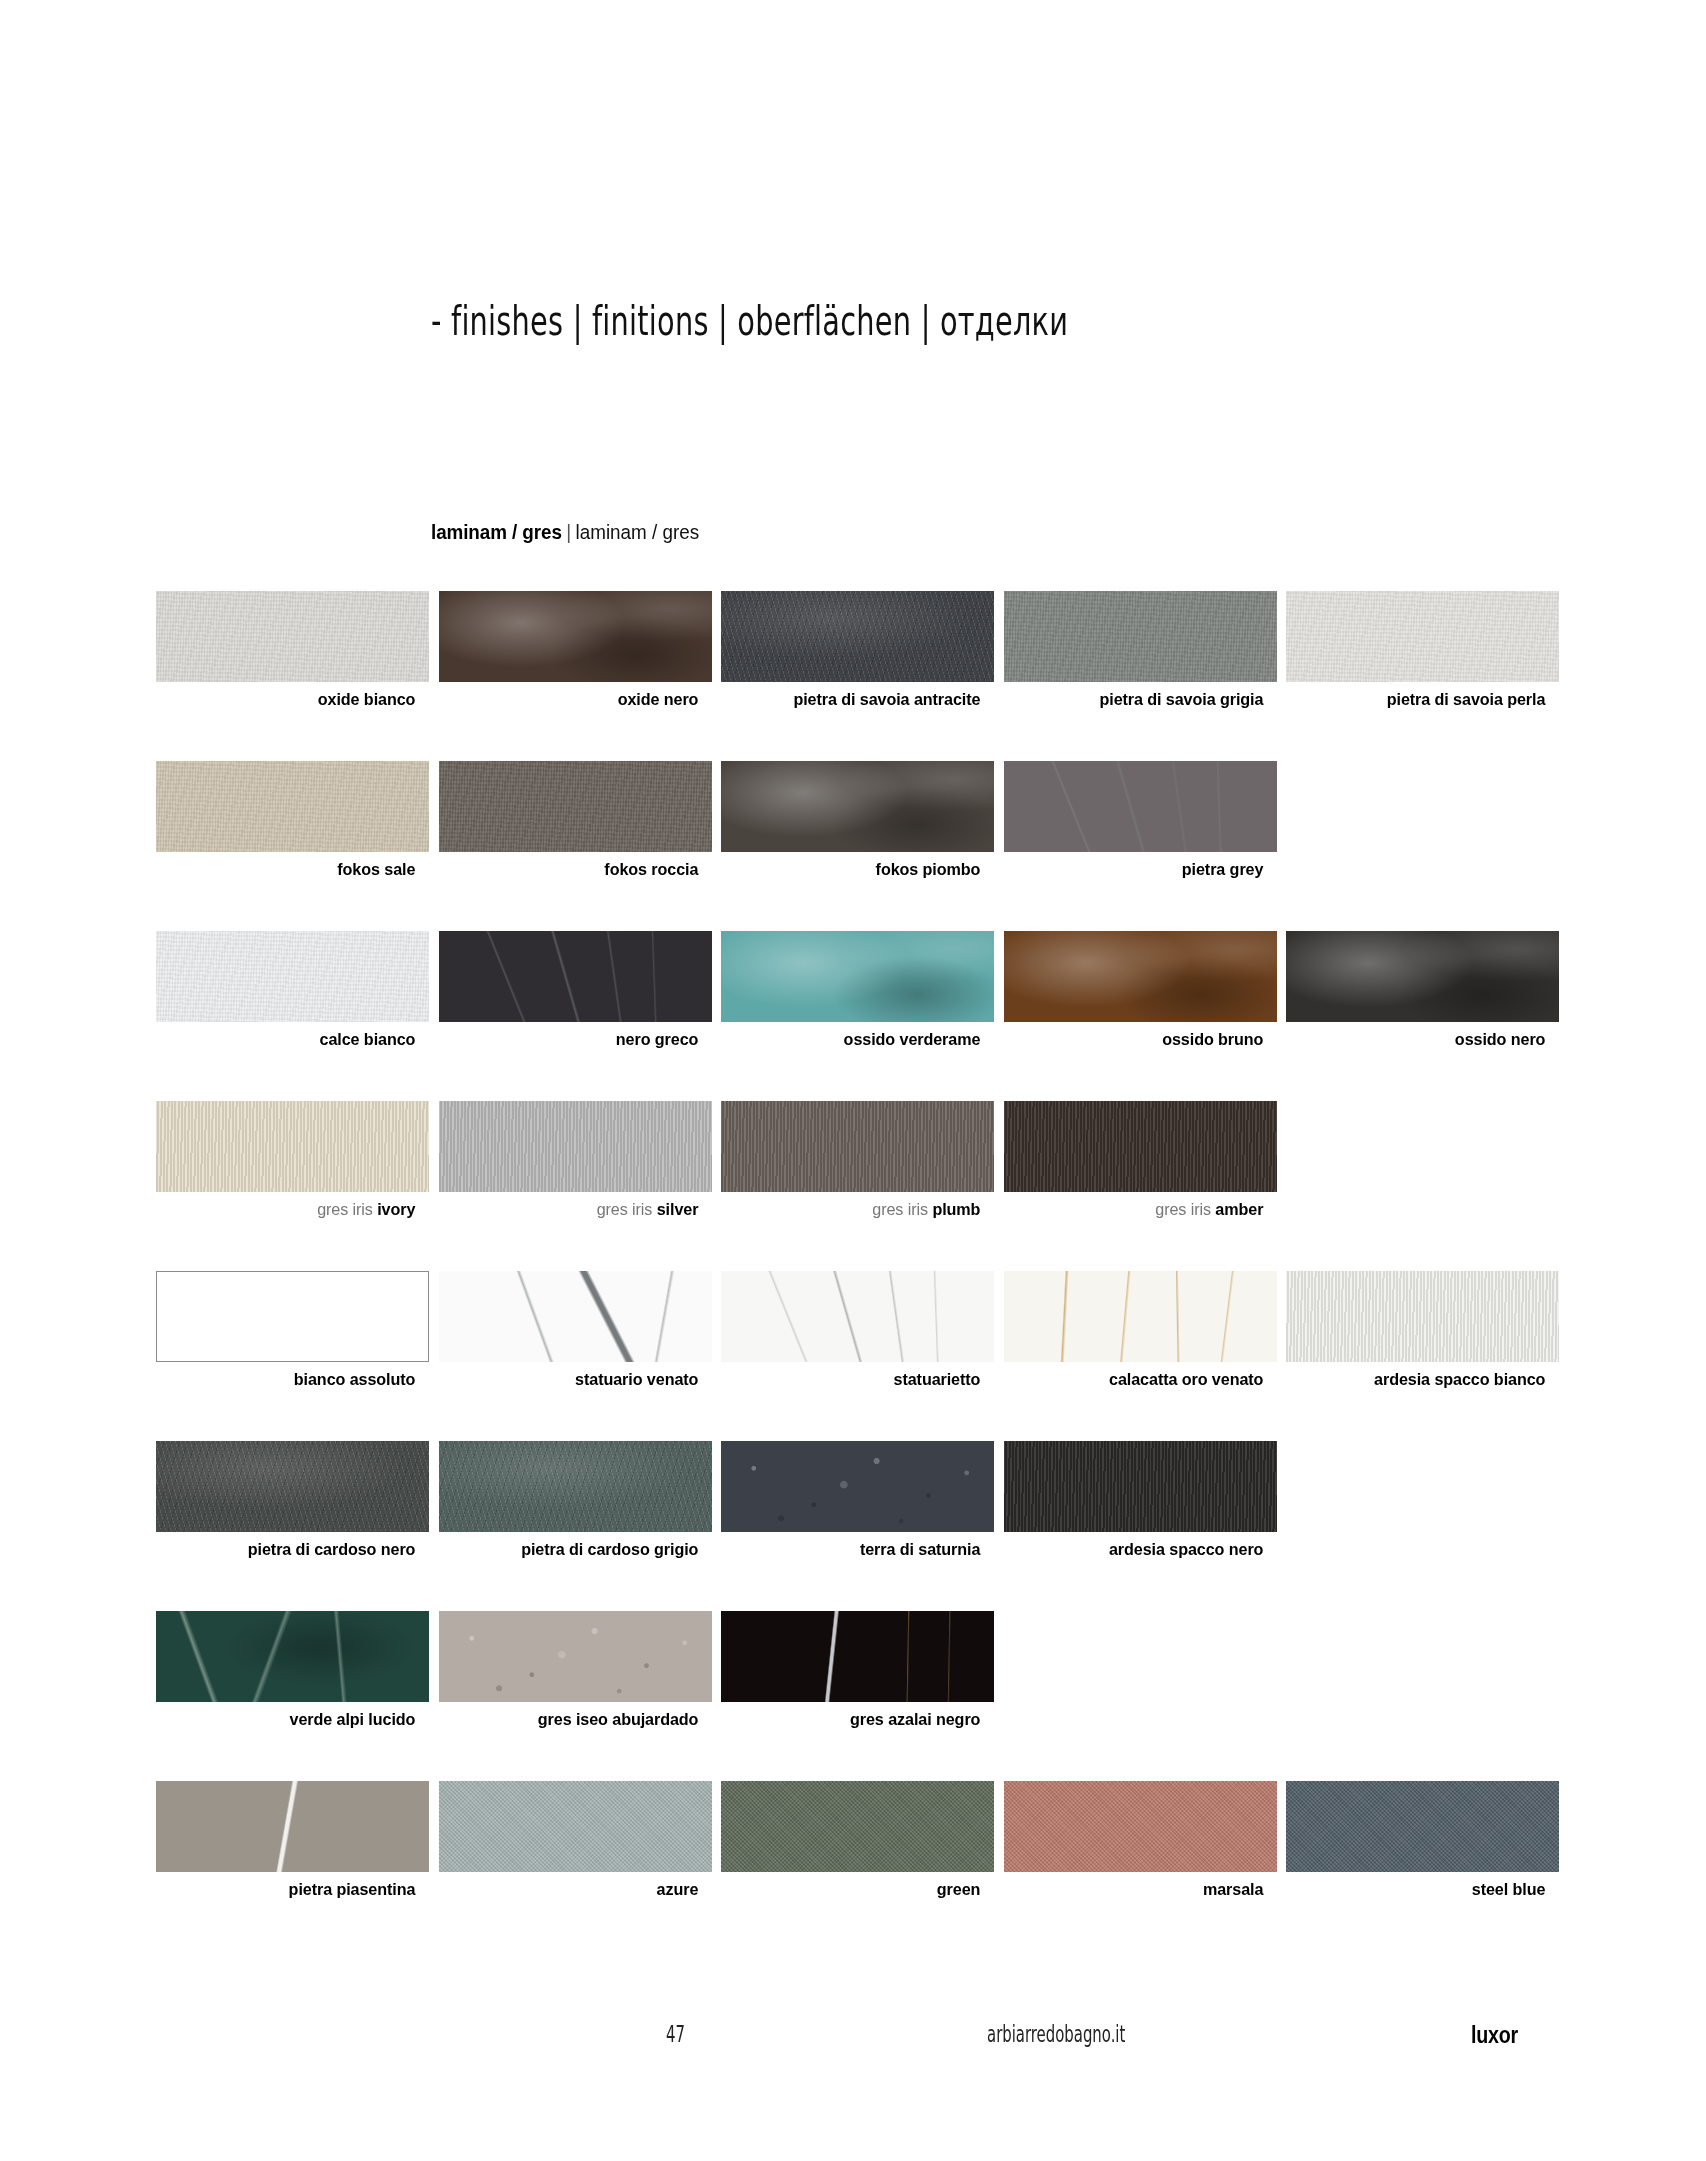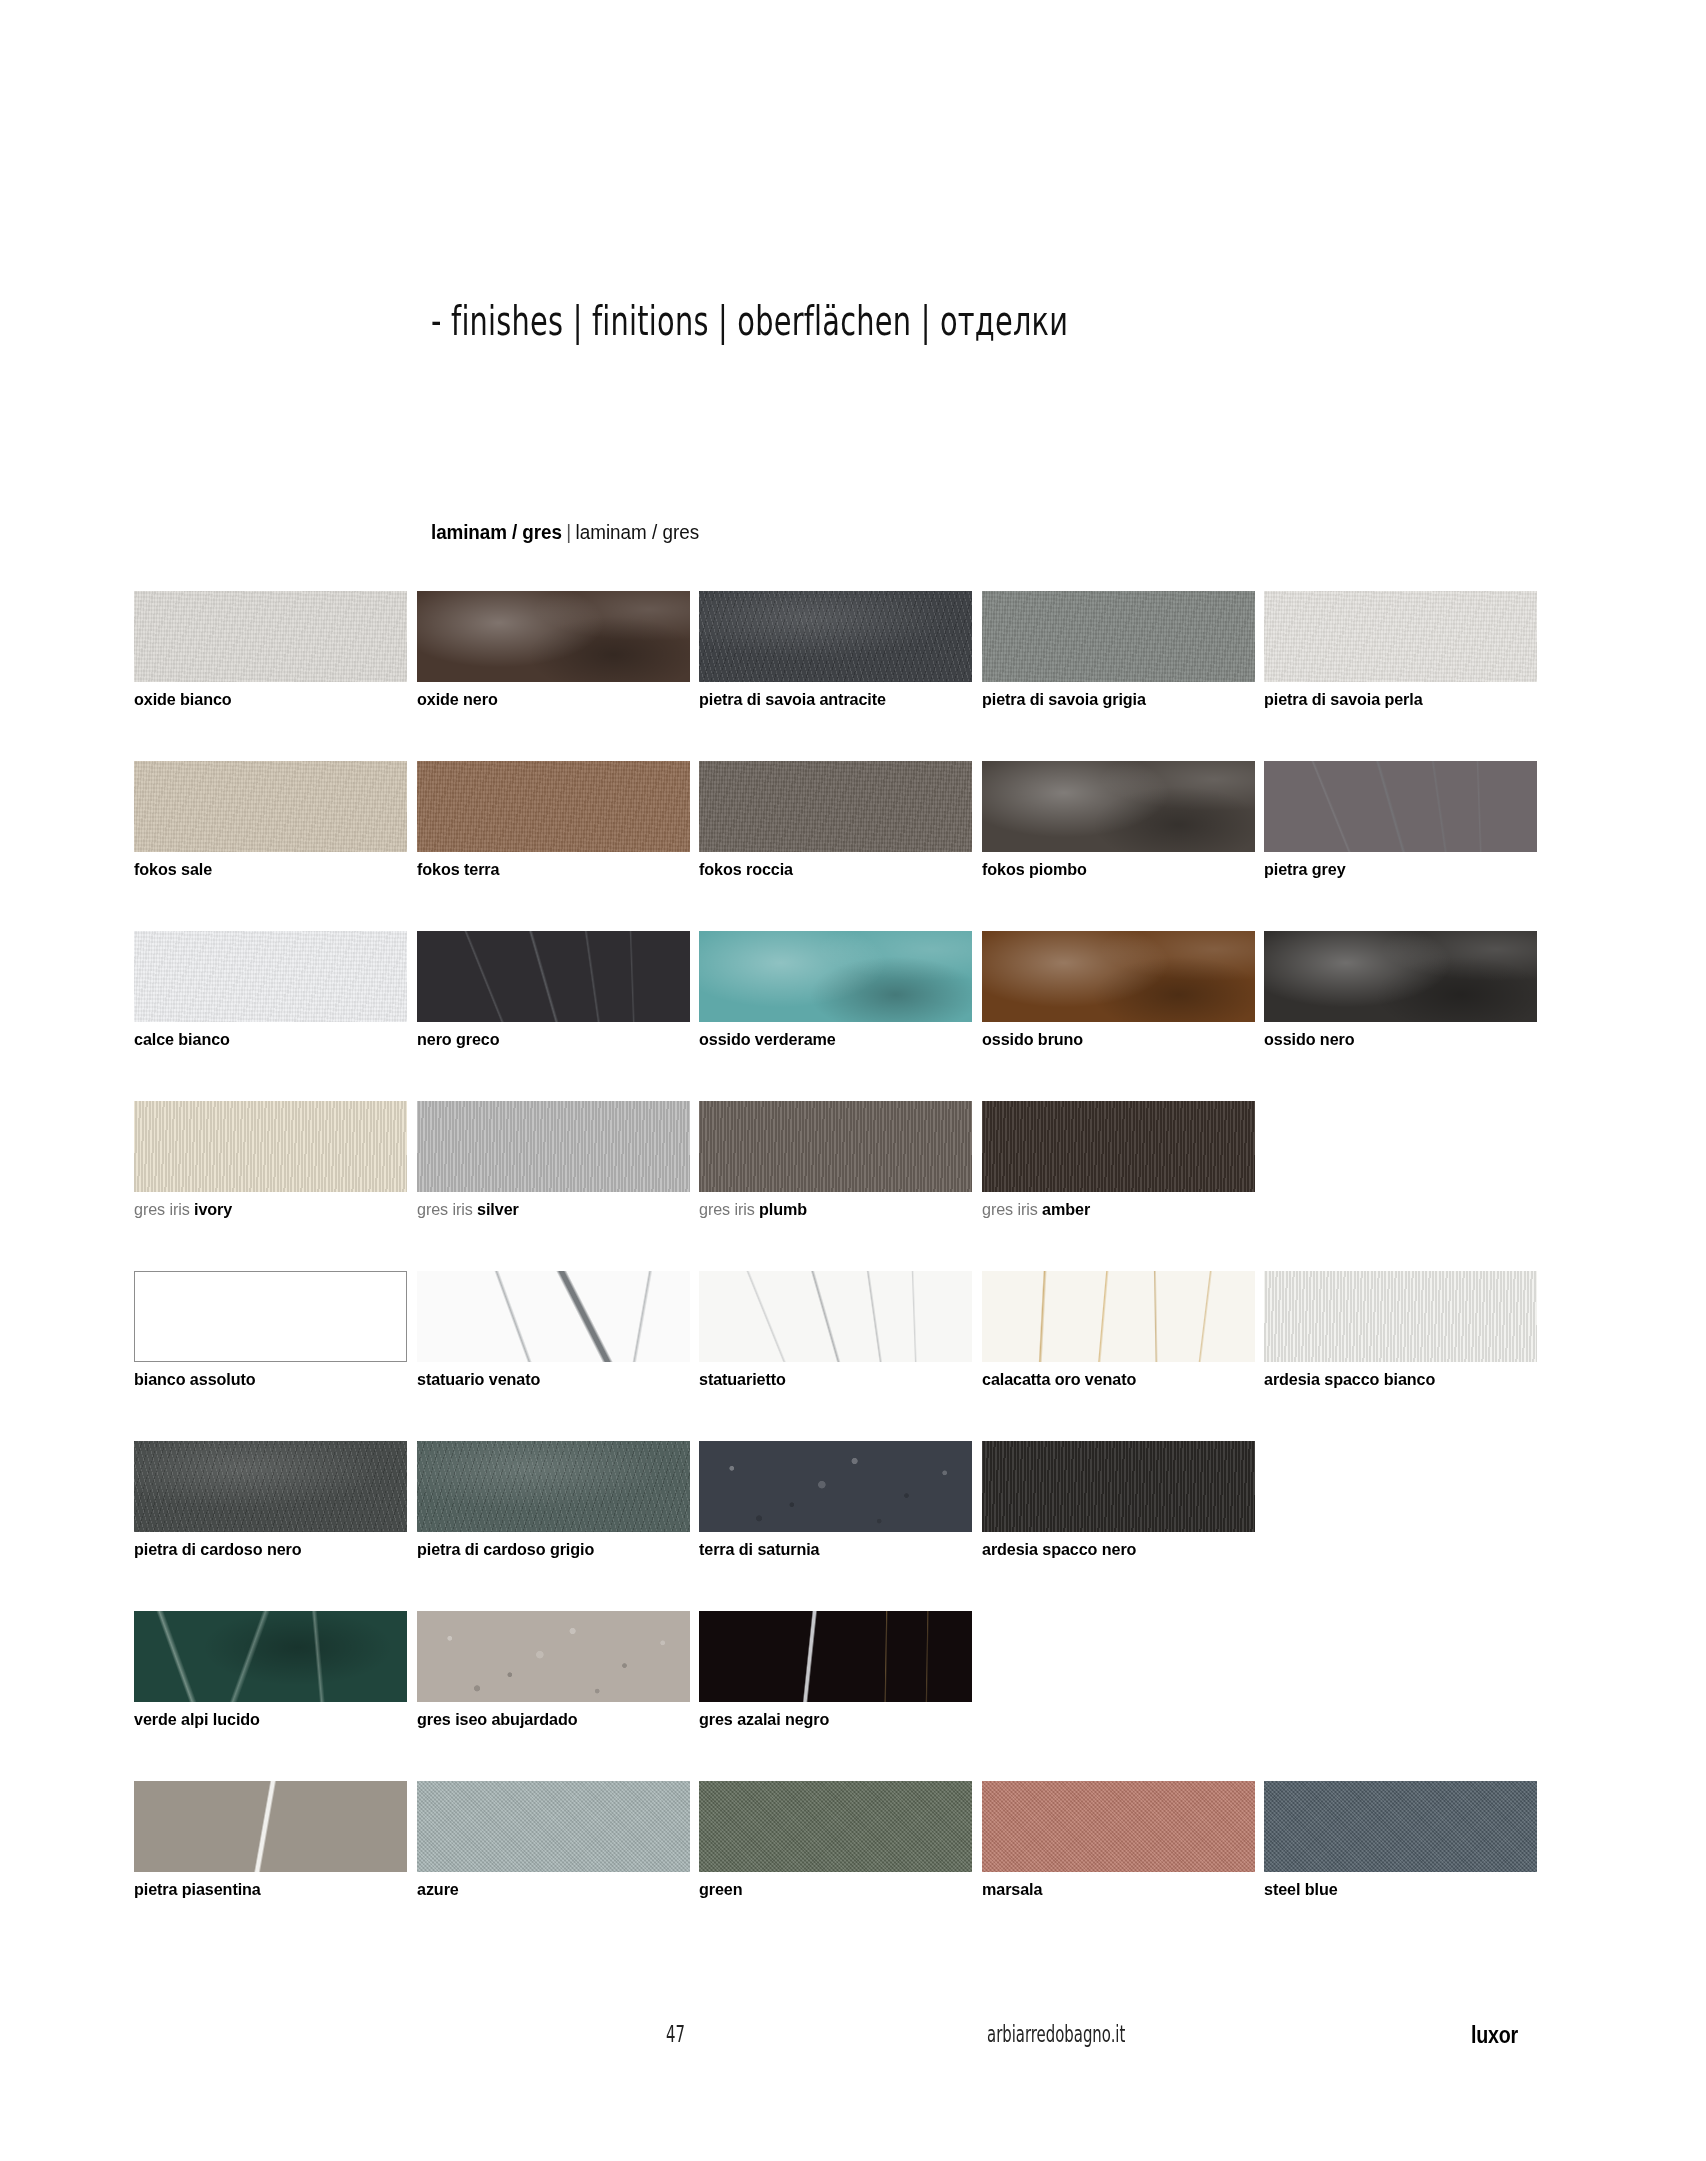--- a/index.html
+++ b/index.html
@@ -42,23 +42,24 @@
     transform: scaleX(0.92);
     transform-origin: left center;
   }
   .section-head .strong { font-weight: bold; letter-spacing: -0.1px; }
   .section-head .bar { color: #555; font-weight: 300; padding: 0 4.8px; }
   .section-head .light { font-weight: 300; color: #111; }
 
   
   .grid {
     position: absolute;
-    left: 134px;
+    left: 156px;
     top: 591px;
     width: 1415px;
+    text-align: right;
   }
   .row { display: flex; height: 170px; }
   .cell { width: 273px; margin-right: 9.6px; }
   .cell:last-child { margin-right: 0; }
   .cell.empty { visibility: hidden; }
 
   .swatch {
     width: 273px;
     height: 91px;
     position: relative;
@@ -232,26 +233,20 @@
         </div>
       </div>
       <div class="row">
         <div class="cell">
           <div class="swatch" style="background-color: rgb(207, 196, 178);">
             <div class="tex tex-grain"></div>
           </div>
           <div class="label">fokos sale</div>
         </div>
         <div class="cell">
-          <div class="swatch" style="background-color: rgb(142, 106, 81);">
-            <div class="tex tex-grain"></div>
-          </div>
-          <div class="label">fokos terra</div>
-        </div>
-        <div class="cell">
           <div class="swatch" style="background-color: rgb(106, 98, 91);">
             <div class="tex tex-grain"></div>
           </div>
           <div class="label">fokos roccia</div>
         </div>
         <div class="cell">
           <div class="swatch" style="background-color: rgb(74, 68, 63);">
             <div class="tex tex-cloud"></div>
           </div>
           <div class="label">fokos piombo</div>

